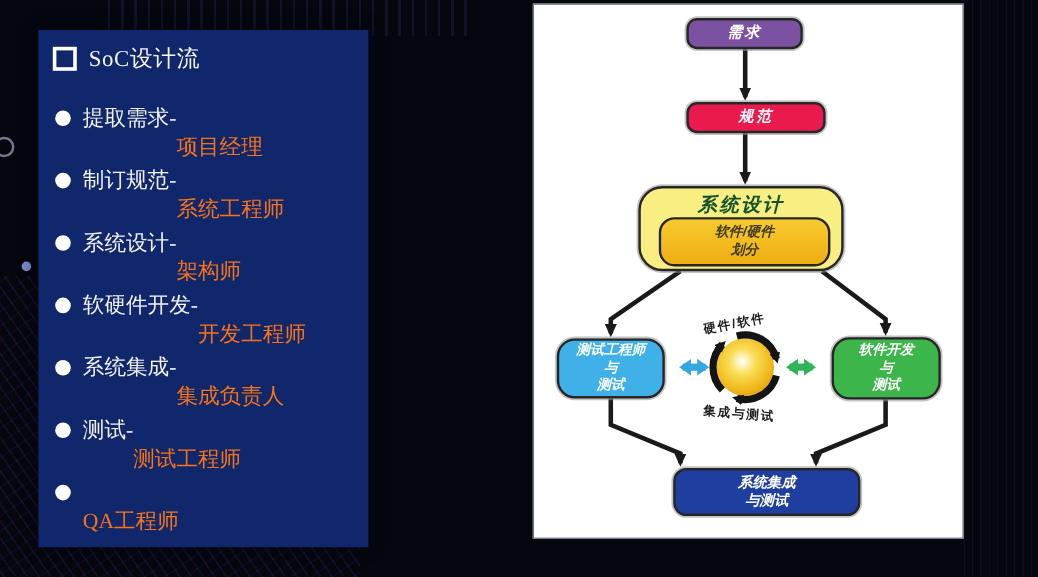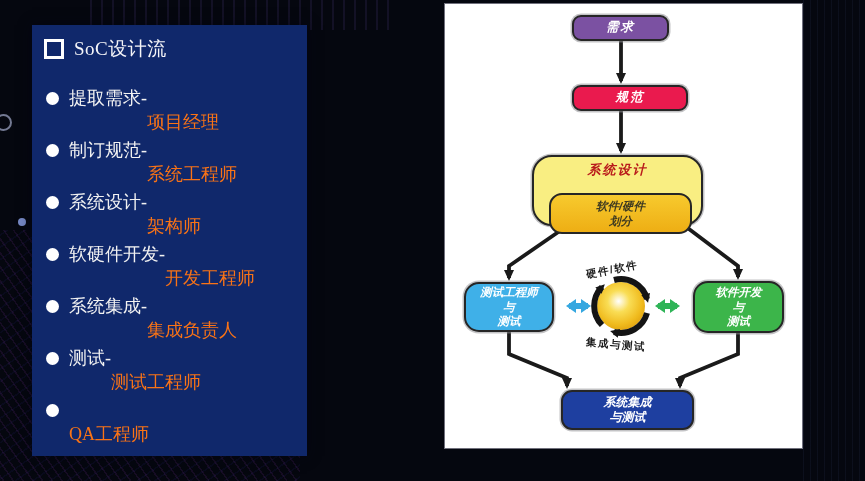--- a/index.html
+++ b/index.html
@@ -42,30 +42,30 @@
   .node{position:absolute;box-sizing:border-box;border:2px solid #262626;
     box-shadow:0 0 0 1.5px rgba(145,145,150,0.55);
     display:flex;flex-direction:column;align-items:center;justify-content:center;
     text-align:center;font-weight:bold;color:#ffffff;line-height:1.25;font-style:italic;}
   .n-req{left:127px;top:11px;width:97px;height:26px;border-radius:9px;
     background:#7b51a2;font-size:12.5px;letter-spacing:2px;}
   .n-spec{left:127px;top:81px;width:116px;height:26px;border-radius:9px;
     background:#ea1a4e;font-size:12.5px;letter-spacing:2px;}
   .n-sysdes{left:87px;top:151px;width:171px;height:71px;border-radius:20px;
     background:#f9ee82;justify-content:flex-start;padding-top:5px;}
-  .n-sysdes .cap{color:#b91c1c;font-size:13px;letter-spacing:2px;}
-  .n-part{left:15px;top:36px;width:139px;height:37px;border-radius:13px;position:absolute;
+  .n-sysdes .cap{color:#14532d;font-size:16px;letter-spacing:2px;}
+  .n-part{left:15px;top:24px;width:139px;height:37px;border-radius:13px;position:absolute;
     background:linear-gradient(#f7ca2e,#eeae14);border:2px solid #262626;
     display:flex;flex-direction:column;align-items:center;justify-content:center;
     color:#3e3a20;font-size:11.5px;font-weight:bold;line-height:1.3;}
   .n-hw{left:19px;top:278px;width:90px;height:50px;border-radius:15px;
     background:#3fb0e8;font-size:11.5px;}
   .n-sw{left:248px;top:277px;width:91px;height:52px;border-radius:15px;
     background:#3cb54a;font-size:11.5px;}
-  .n-int{left:116px;top:386px;width:133px;height:40px;border-radius:11px;
+  .n-int{left:116px;top:386px;width:156px;height:40px;border-radius:11px;
     background:#1e3fa0;font-size:12px;}
   .rot-label{position:absolute;font-size:10.5px;font-weight:bold;color:#1c1c1c;
     letter-spacing:1.5px;white-space:nowrap;transform-origin:center;}
   .rl-top{left:141px;top:259px;transform:rotate(-11deg);}
   .rl-bottom{left:141px;top:334px;transform:rotate(5deg);}
 </style>
 </head>
 <body>
 
 <div class="stage">

